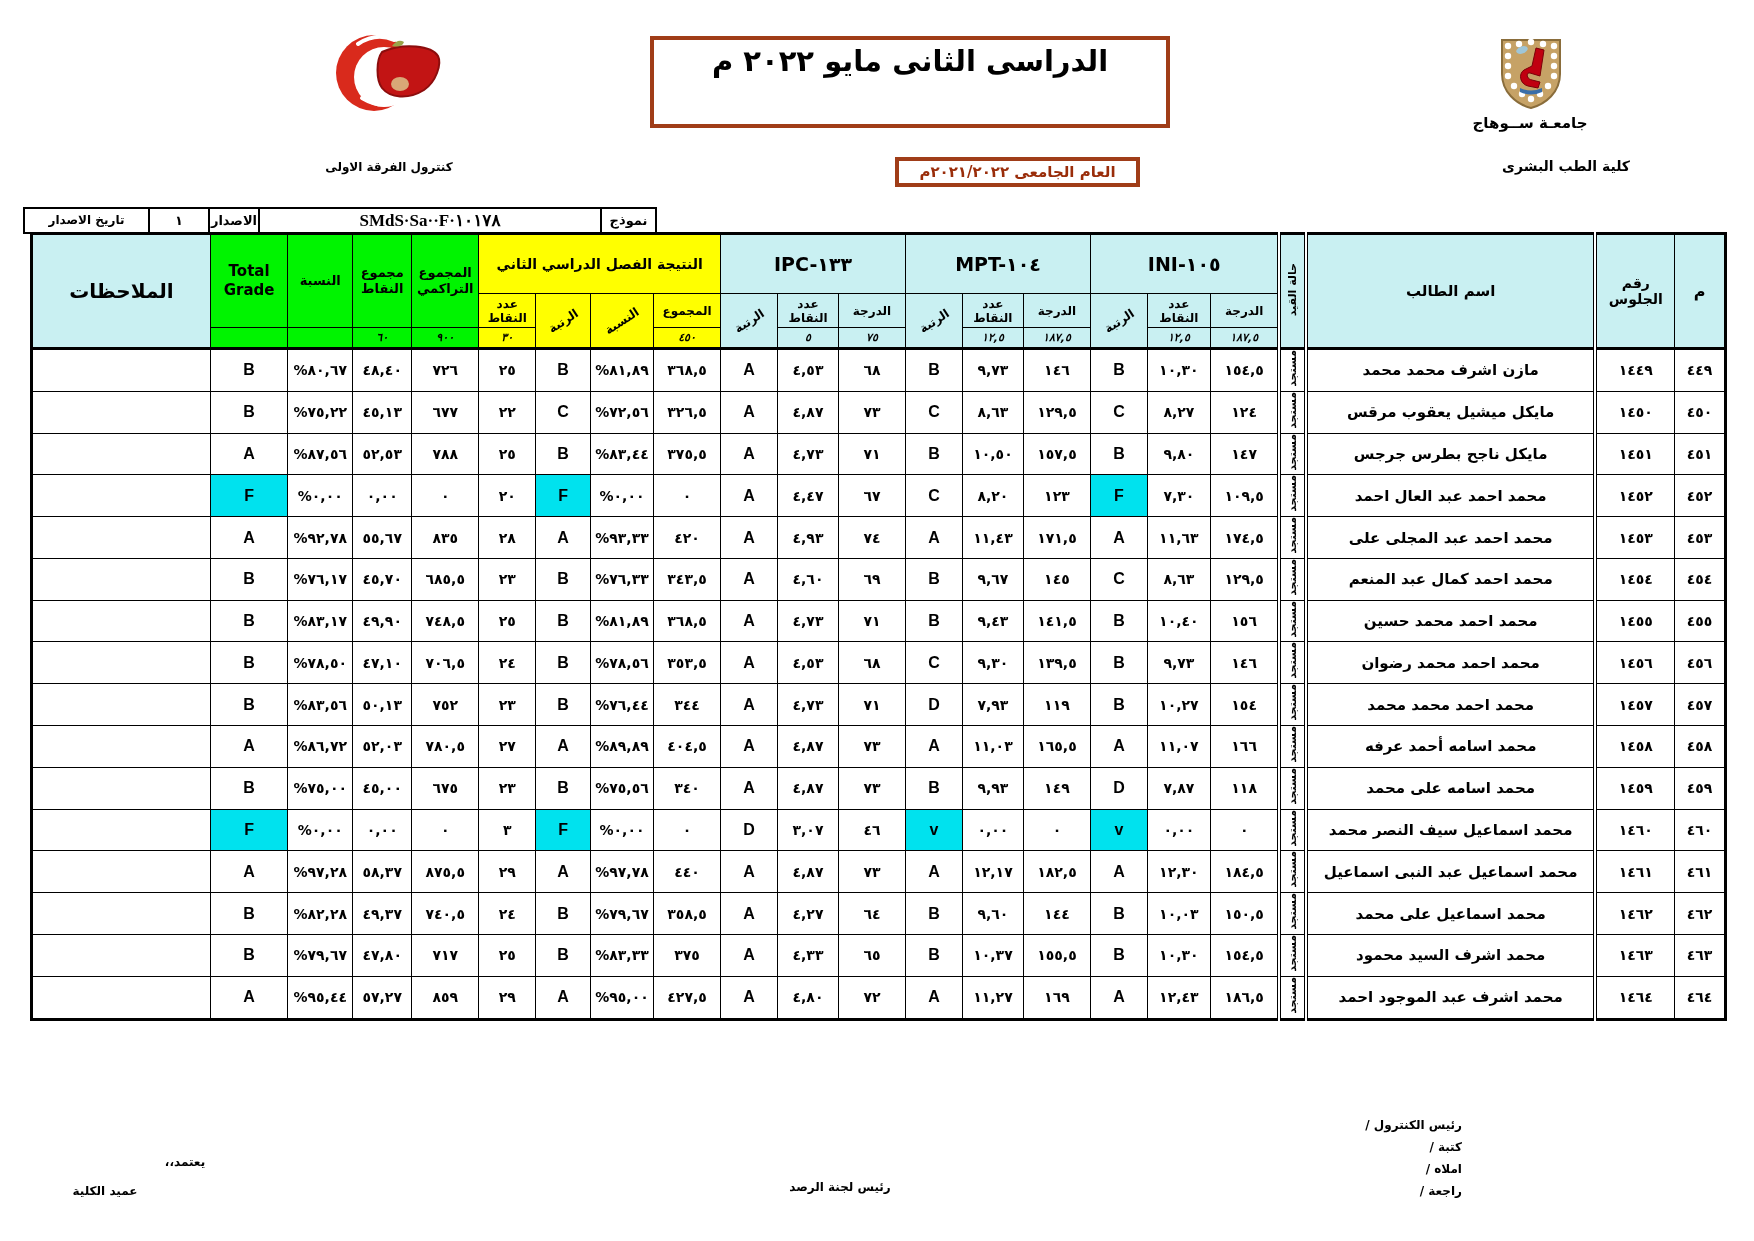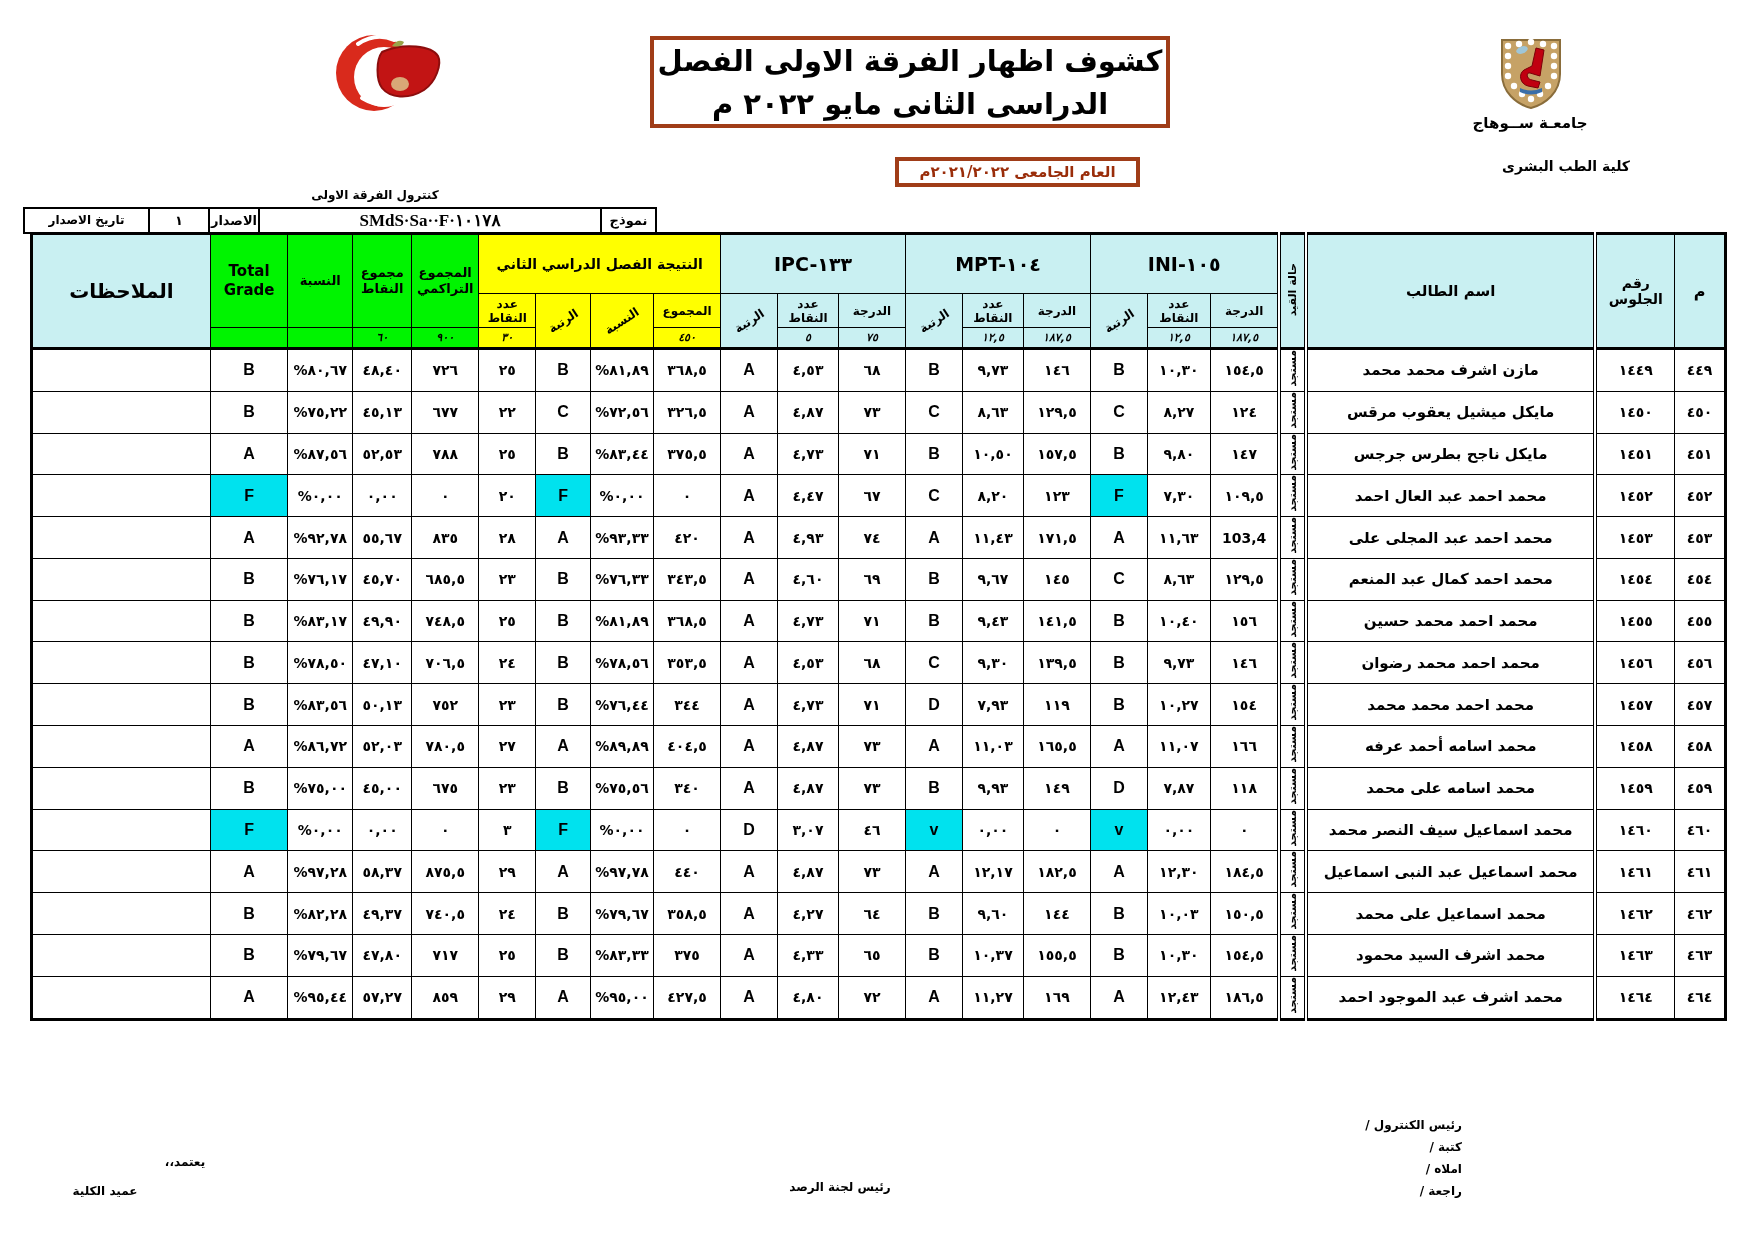--- a/index.html
+++ b/index.html
@@ -11,21 +11,21 @@
   [data-name]{box-sizing:border-box;}
   .abs{position:absolute;}
 
   
   .title-box{left:650px;top:36px;width:520px;height:92px;border:4px solid var(--frame);
     text-align:center;font-size:29px;font-weight:bold;line-height:43px;direction:rtl;}
   .year-box{left:895px;top:157px;width:245px;height:30px;border:4px solid var(--frame);
     text-align:center;font-size:15px;font-weight:bold;line-height:23px;color:var(--dark-red);direction:rtl;}
   .uni-name{left:1440px;top:114px;width:180px;text-align:center;font-size:15px;font-weight:bold;direction:rtl;}
   .fac-name{left:1430px;top:158px;width:200px;text-align:right;font-size:14px;font-weight:bold;direction:rtl;}
-  .ctl-name{left:290px;top:160px;width:170px;text-align:center;font-size:12px;font-weight:bold;direction:rtl;margin-top:28px;}
+  .ctl-name{left:304px;top:160px;width:170px;text-align:center;font-size:12px;font-weight:bold;direction:rtl;}
   .uni-logo{left:1492px;top:36px;}
   .fac-logo{left:322px;top:32px;}
 
   
   .form-bar{left:25px;top:207px;height:27px;display:flex;direction:rtl;}
   .form-bar .cellf{border:2px solid #000;margin-left:-2px;height:27px;line-height:23px;
     text-align:center;font-weight:bold;font-size:13px;background:#fff;direction:rtl;}
   .form-bar .model-lb{width:57px;}
   .form-bar .model-val{width:344px;direction:ltr;font-family:"Liberation Serif","DejaVu Serif",serif;font-size:17px;}
   .form-bar .ver-lb{width:52px;}
@@ -110,21 +110,20 @@
     <path d="M60 20 c22 -10 50 -6 56 4 c4 8 -2 26 -14 34 c-16 10 -34 8 -42 -2 c-6 -8 -6 -28 0 -36 Z" fill="#c21414" stroke="#8c0d0d" stroke-width="2"></path>
     <path d="M70 14 q6 -8 12 -4 q-2 6 -12 4 Z" fill="#9aa34a"></path>
     <ellipse cx="78" cy="52" rx="9" ry="7" fill="#d9a877"></ellipse>
     <path d="M36 12 q18 -12 36 -4" stroke="#ffffff" stroke-width="4" fill="none" stroke-linecap="round"></path>
     <path d="M40 66 q20 12 40 2" stroke="#ffffff" stroke-width="4" fill="none" stroke-linecap="round"></path>
   </svg>
 </div>
 <div class="abs ctl-name" data-name="control-name">كنترول الفرقة الاولى</div>
 
 <div class="abs title-box" data-name="page-title-box">
-  <div data-name="page-title-line-1">كشوف اظهار الفرقة الاولى الفصل</div>
   <div data-name="page-title-line-2">الدراسى الثانى مايو ٢٠٢٢ م</div>
 </div>
 <div class="abs year-box" data-name="academic-year-box">العام الجامعى ٢٠٢١/٢٠٢٢م</div>
 
 <div class="abs form-bar" data-name="form-info-bar">
   <div class="cellf model-lb" data-name="form-model-label">نموذج</div>
   <div class="cellf model-val" data-name="form-model-value">SMdS·Sa··F·١٠١٧٨</div>
   <div class="cellf ver-lb" data-name="form-version-label">الاصدار</div>
   <div class="cellf ver-val" data-name="form-version-value">١</div>
   <div class="cellf date-lb" data-name="form-issue-date">تاريخ الاصدار ٠٣/٠٤/٢٠٢٢</div>
@@ -296,21 +295,21 @@
         <td data-name="cumulative-points-cell" class="num">٠,٠٠</td>
         <td data-name="cumulative-percent-cell" class="num pct">%٠,٠٠</td>
         <td data-name="total-grade-cell" class="rank hl">F</td>
         <td data-name="notes-cell" class="notes"></td>
       </tr>
       <tr data-name="student-row">
         <td data-name="serial-cell" class="num">٤٥٣</td>
         <td data-name="seat-number-cell" class="num">١٤٥٣</td>
         <td data-name="student-name-cell" class="name dblL dblR">محمد احمد عبد المجلى على</td>
         <td data-name="enrollment-status-cell" class="dblL"><span class="vtext" data-name="enrollment-status-text">مستجد</span></td>
-        <td data-name="ini-grade-cell" class="num">103,4</td>
+        <td data-name="ini-grade-cell" class="num">١٧٤,٥</td>
         <td data-name="ini-points-cell" class="num">١١,٦٣</td>
         <td data-name="ini-rank-cell" class="rank">A</td>
         <td data-name="mpt-grade-cell" class="num">١٧١,٥</td>
         <td data-name="mpt-points-cell" class="num">١١,٤٣</td>
         <td data-name="mpt-rank-cell" class="rank">A</td>
         <td data-name="ipc-grade-cell" class="num">٧٤</td>
         <td data-name="ipc-points-cell" class="num">٤,٩٣</td>
         <td data-name="ipc-rank-cell" class="rank">A</td>
         <td data-name="semester-total-cell" class="num">٤٢٠</td>
         <td data-name="semester-percent-cell" class="num pct">%٩٣,٣٣</td>

